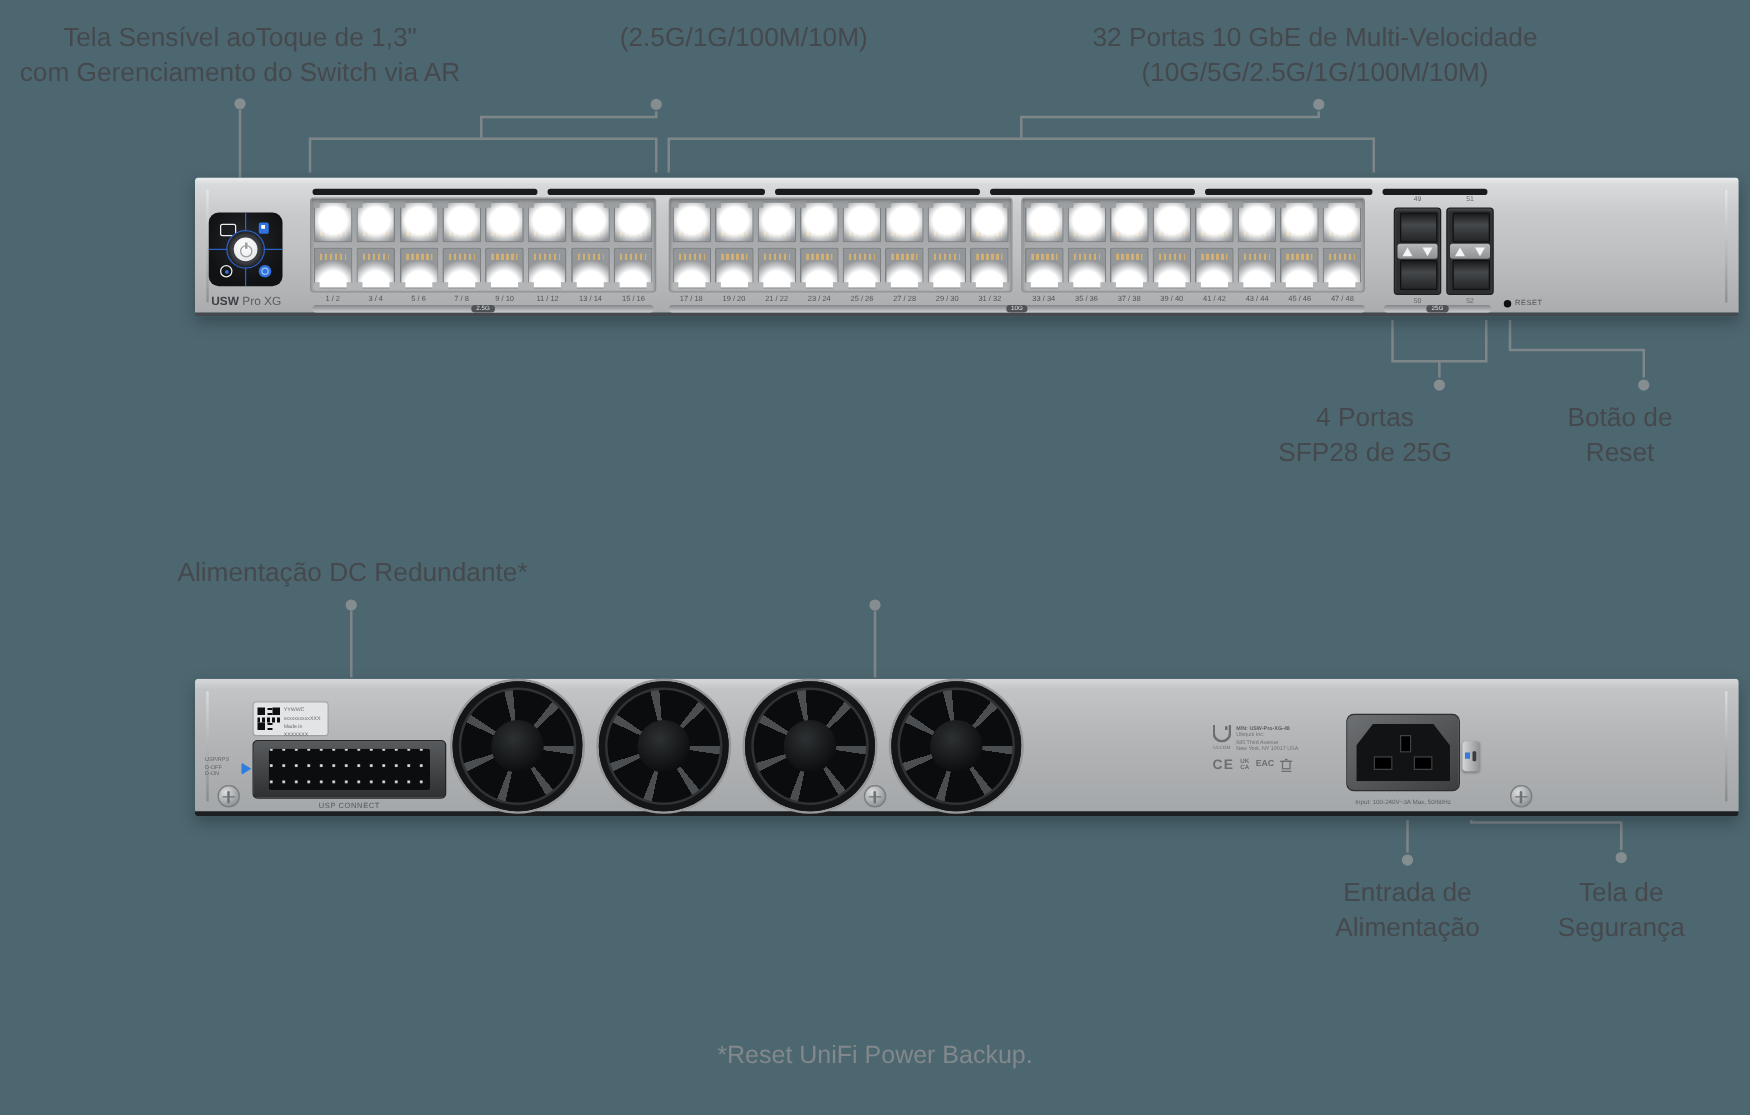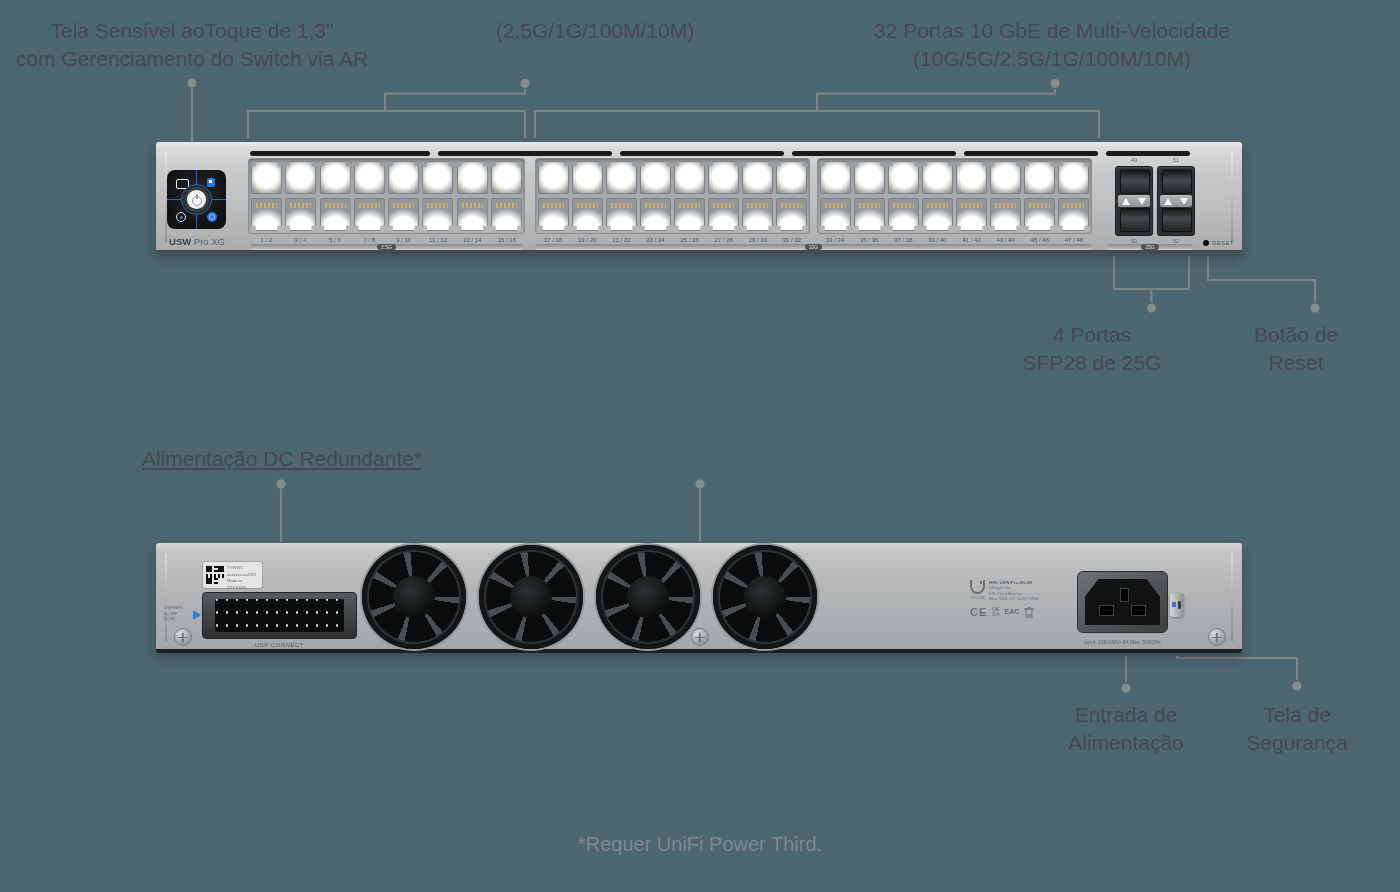--- a/index.html
+++ b/index.html
@@ -6,21 +6,21 @@
   body{width:1400px;height:892px;background:#4d6770;font-family:"Liberation Sans",sans-serif;overflow:hidden;}
   .stage{position:relative;width:1400px;height:892px;}
 
   
   .callout{position:absolute;transform:translateX(-50%);text-align:center;color:#45494d;
            font-size:21px;line-height:28px;white-space:nowrap;}
   .footnote{position:absolute;transform:translateX(-50%);color:#82888b;font-size:20px;white-space:nowrap;}
   .lines-svg{position:absolute;left:0;top:0;}
 
   
-  .panel{position:absolute;left:156px;width:1086px;box-sizing:border-box;border-radius:3px;
+  .panel{position:absolute;left:156px;width:1235px;box-sizing:border-box;border-radius:3px;
          background:linear-gradient(180deg,#eceded 0%,#d8dadb 5%,#c7c9cb 28%,#bcbec0 60%,#aaacae 100%);}
   .front{top:142px;height:111px;border-bottom:3px solid #45494c;box-shadow:0 5px 12px rgba(20,30,34,.35);}
   .rear{top:543px;height:110px;background:linear-gradient(180deg,#d6d8d9 0%,#c2c4c6 8%,#b3b5b7 45%,#a4a7a9 100%);
         border-bottom:4px solid #1c1e20;box-shadow:0 5px 12px rgba(20,30,34,.35);}
   .seam{position:absolute;top:10px;bottom:8px;width:2px;
         background:linear-gradient(180deg,rgba(255,255,255,.4),rgba(0,0,0,.18));}
 
   
   .screen{position:absolute;left:11px;top:28px;width:59px;height:59px;border-radius:8px;
           background:radial-gradient(circle at 50% 40%,#26282c,#101214 70%);overflow:hidden;}
@@ -184,21 +184,21 @@
     <div>(10G/5G/2.5G/1G/100M/10M)</div>
   </div>
   <div class="callout" style="left:1092px;top:321px;">
     <div>4 Portas</div>
     <div>SFP28 de 25G</div>
   </div>
   <div class="callout" style="left:1296px;top:321px;">
     <div>Botão de</div>
     <div>Reset</div>
   </div>
-  <div class="callout" style="left:282px;top:445px;text-decoration:underline;">
+  <div class="callout" style="left:282px;top:445px;">
     <div>Alimentação DC Redundante*</div>
   </div>
   <div class="callout" style="left:1126px;top:701px;">
     <div>Entrada de</div>
     <div>Alimentação</div>
   </div>
   <div class="callout" style="left:1297px;top:701px;">
     <div>Tela de</div>
     <div>Segurança</div>
   </div>
@@ -436,14 +436,14 @@
         <div class="pin pin-g"></div>
         <div class="pin pin-l"></div>
         <div class="pin pin-r"></div>
       </div>
     </div>
     <div class="inlet-lab">Input: 100-240V~3A Max, 50/60Hz</div>
 
     <div class="klock"></div>
   </div>
 
-  <div class="footnote" style="left:700px;top:833px;">*Requer UniFi Power Third.</div>
+  <div class="footnote" style="left:700px;top:833px;">*Reset UniFi Power Backup.</div>
 </div>
 
 </body></html>

